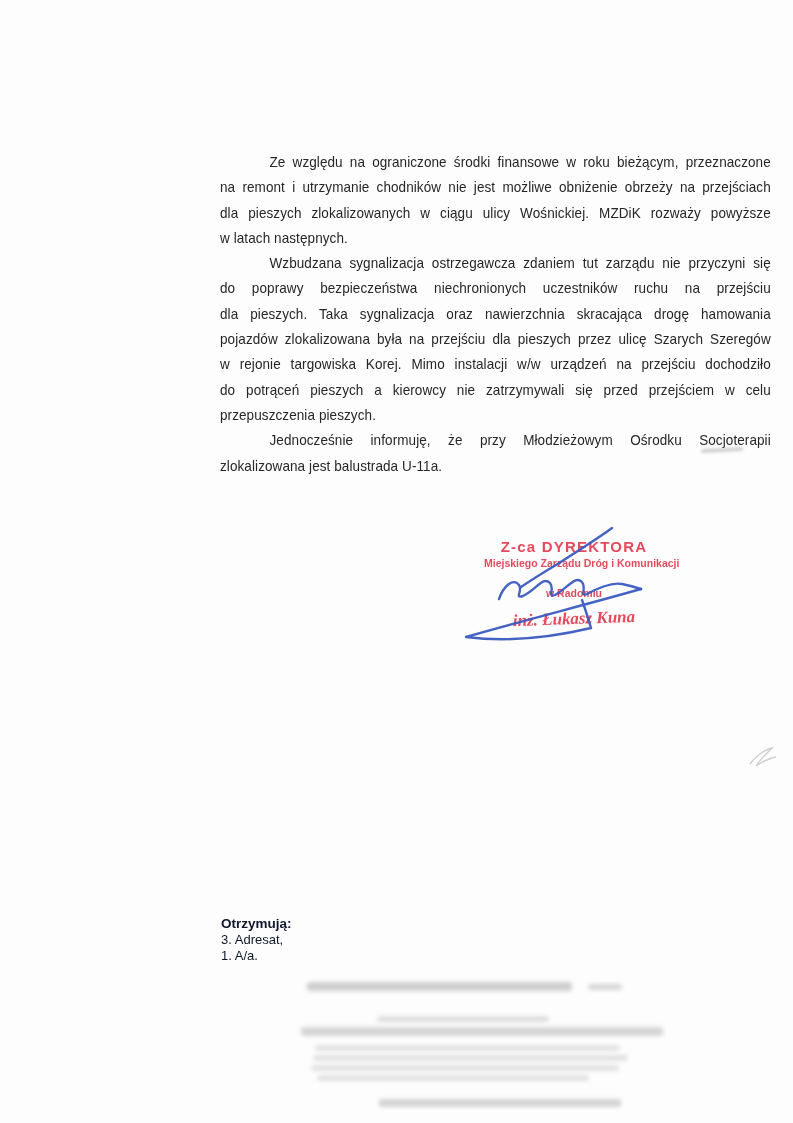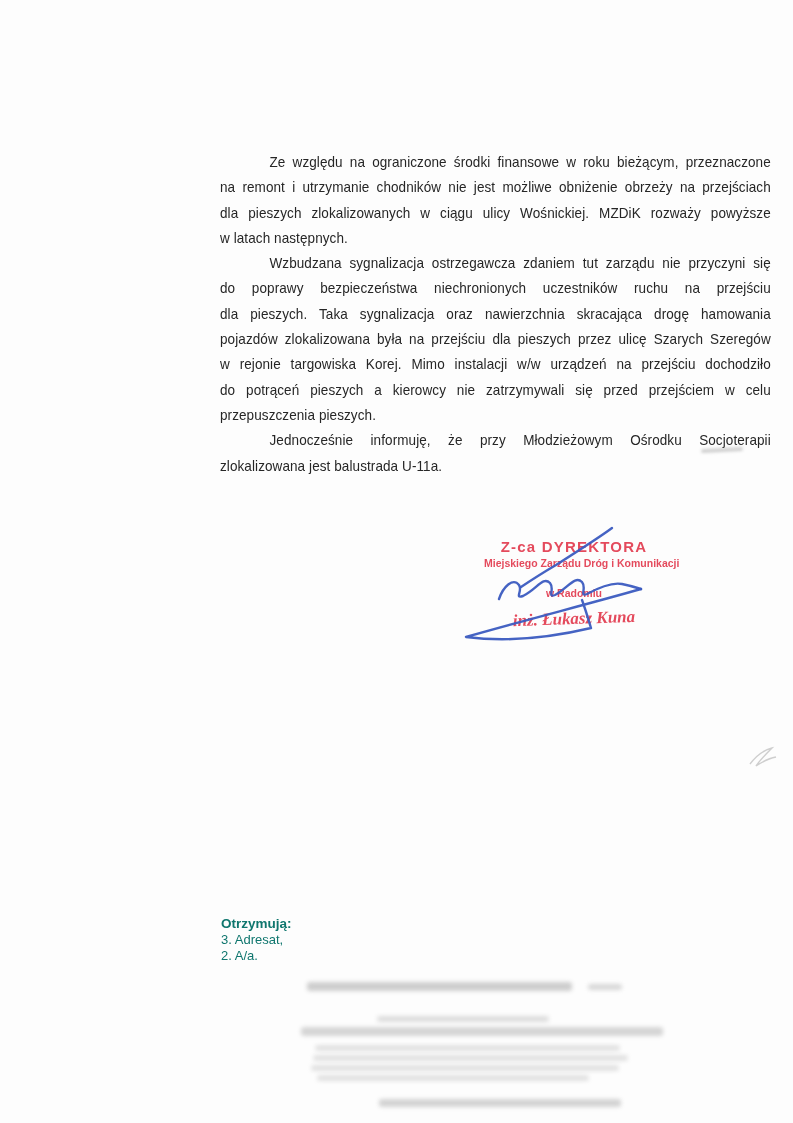--- a/index.html
+++ b/index.html
@@ -81,21 +81,21 @@
     stroke-width: 2.4;
     stroke-linecap: round;
     stroke-linejoin: round;
     opacity: 0.95;
   }
 
   
   .footer {
     position: absolute;
     left: 221px; top: 916px;
-    color: #0f766e;
+    color: #0f172a;
     font-size: 13px;
     line-height: 16px;
   }
   .footer-heading { font-weight: bold; font-size: 13.5px; }
 
   
   .smudge {
     position: absolute;
     background: #9a9a9a;
     filter: blur(2px);
@@ -154,21 +154,21 @@
 
   <svg class="signature" viewBox="455 515 200 130" xmlns="http://www.w3.org/2000/svg">
     <path d="M612,528 C600,537 578,551 556,565 C544,572 530,581 521,587"></path>
     <path d="M499,599 C503,587 513,577 519,585 C523,591 514,599 523,596 C537,589 543,576 550,583 C555,589 547,598 555,595 C568,588 575,575 582,582 C587,588 579,597 587,594 C598,588 612,582 622,584 C632,586 638,588 641,589"></path>
     <path d="M641,589 C592,603 518,622 466,637 C505,642 549,638 591,628 C588,618 585,608 582,600"></path>
   </svg>
 
   <div class="footer">
     <div class="footer-heading">Otrzymują:</div>
     <div class="footer-item">3. Adresat,</div>
-    <div class="footer-item">2. A/a.</div>
+    <div class="footer-item">1. A/a.</div>
   </div>
 
   <div class="smudge smudge-u11a"></div>
   <svg class="squiggle" viewBox="0 0 34 30" xmlns="http://www.w3.org/2000/svg">
     <path d="M4,22 C10,14 18,8 26,6 C20,12 14,18 10,24 C16,20 24,16 30,15"></path>
   </svg>
   <div class="smudge g1"></div>
   <div class="smudge g2"></div>
   <div class="smudge g3"></div>
   <div class="smudge g4"></div>

